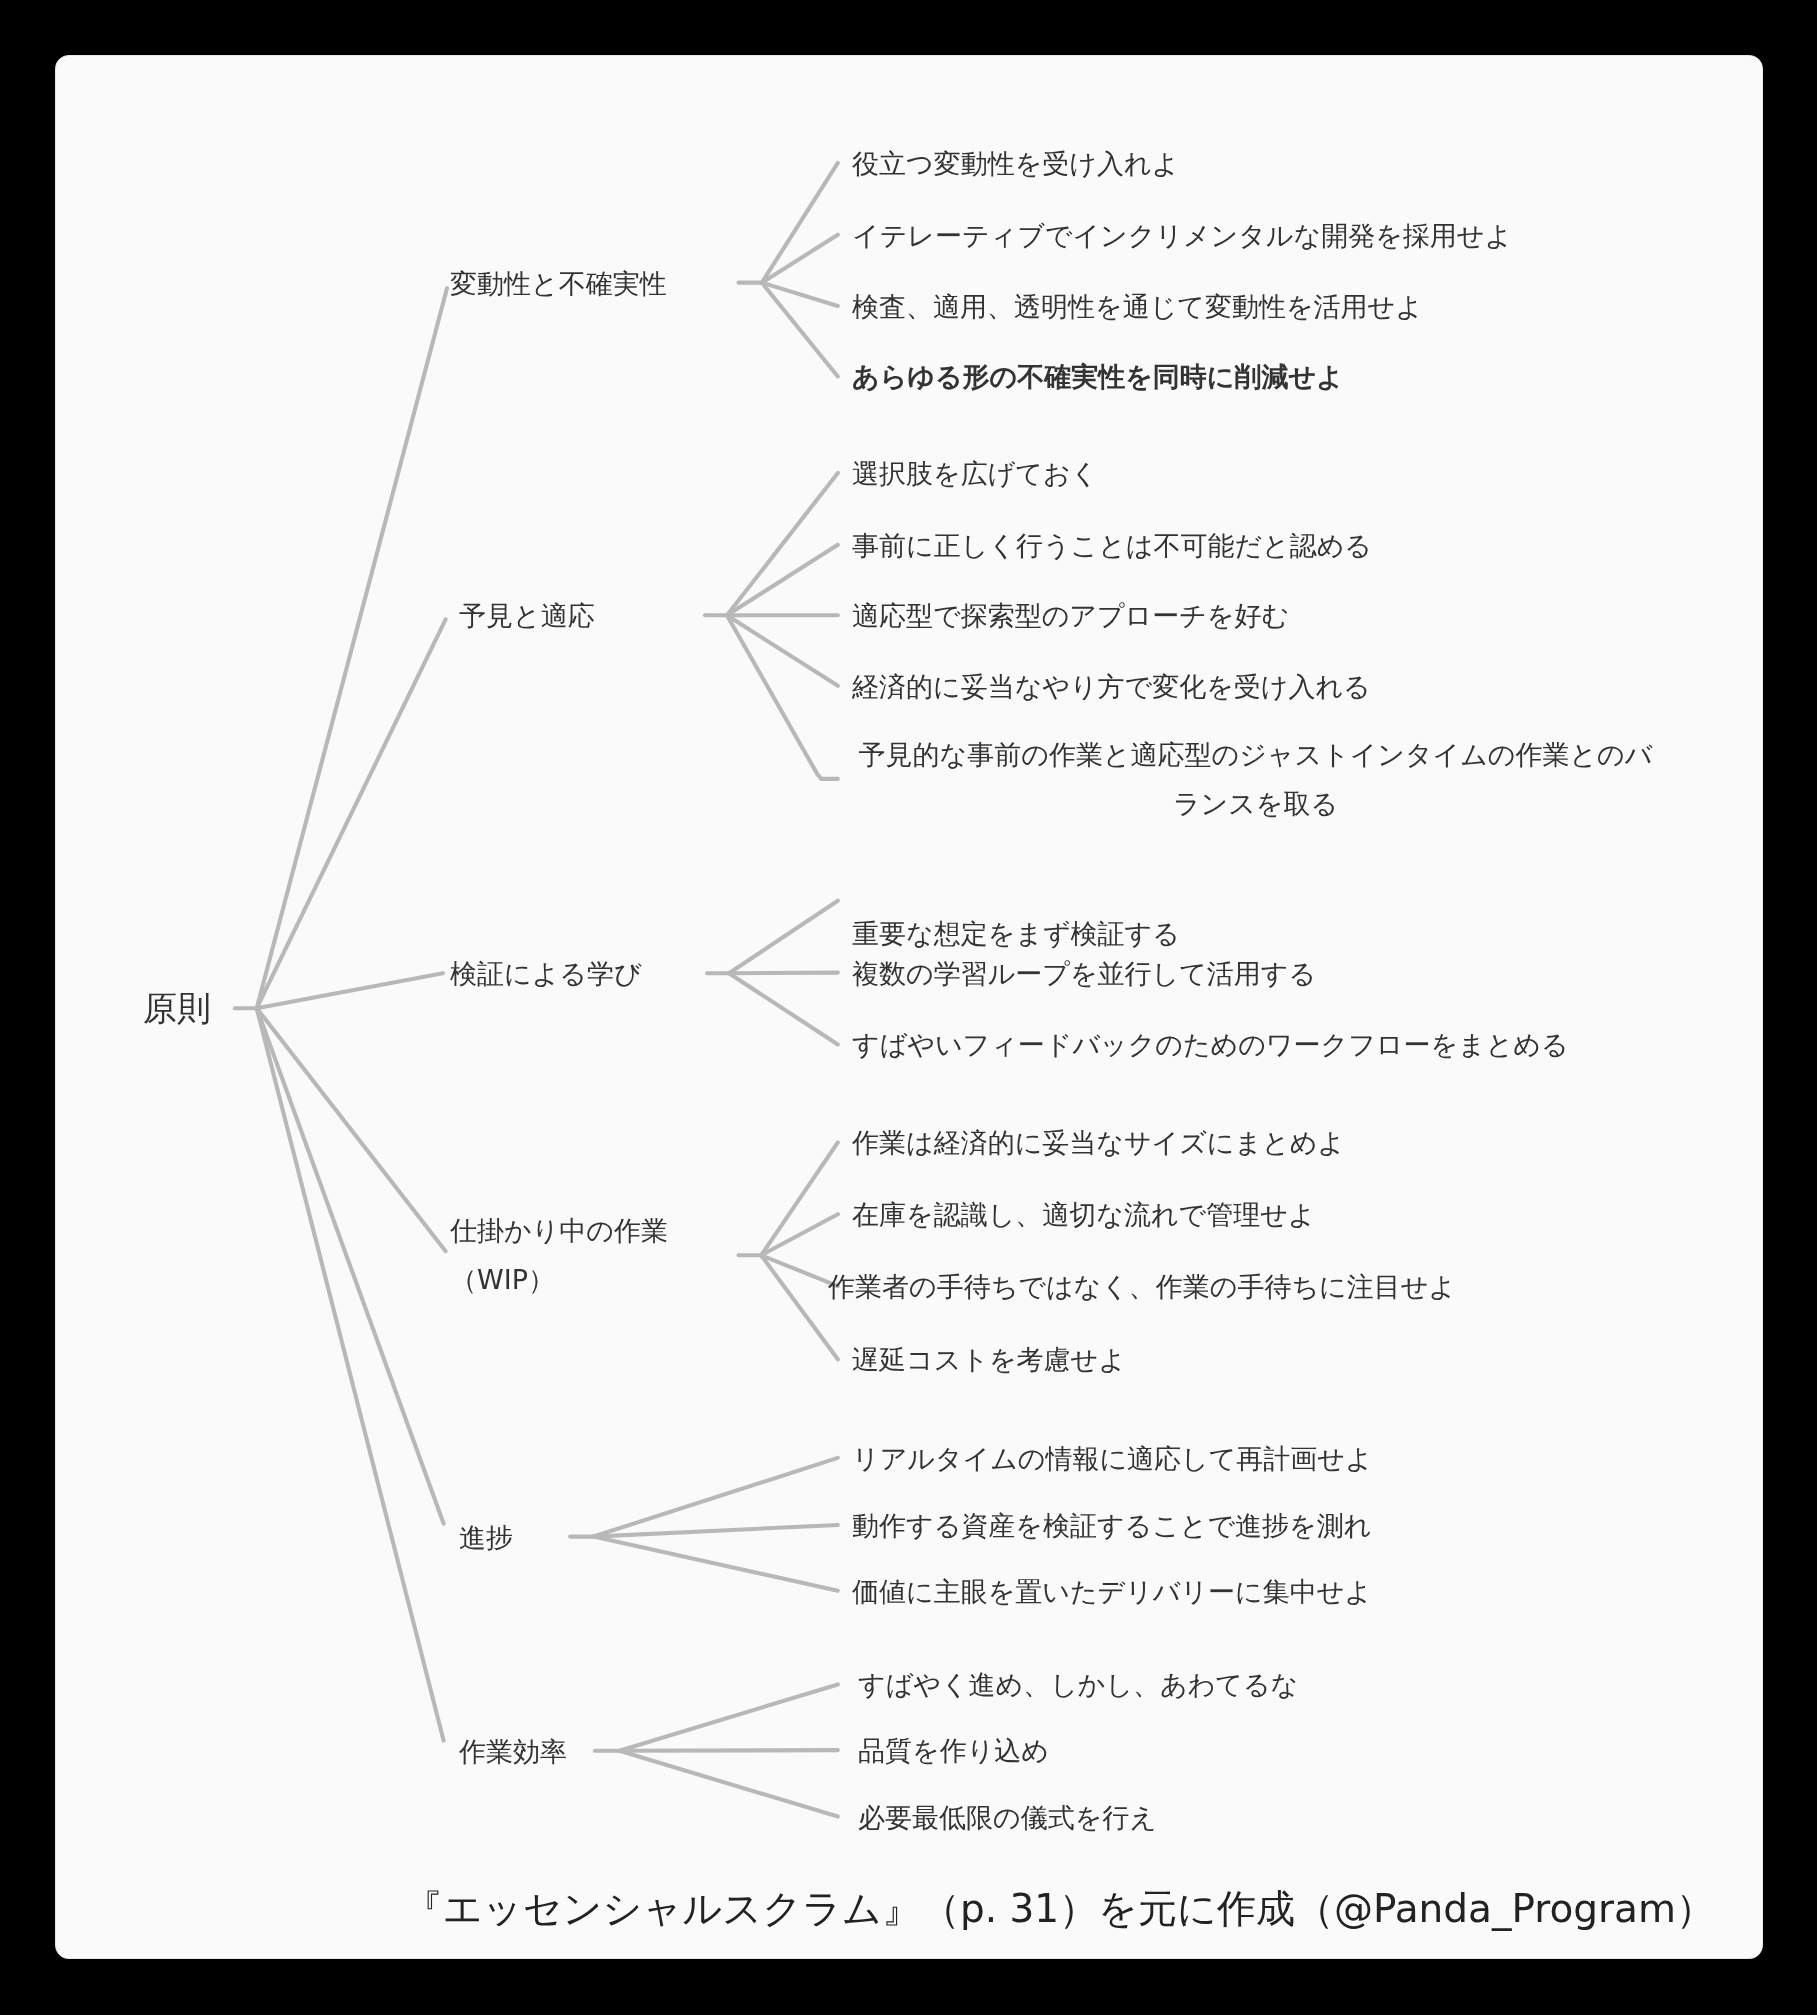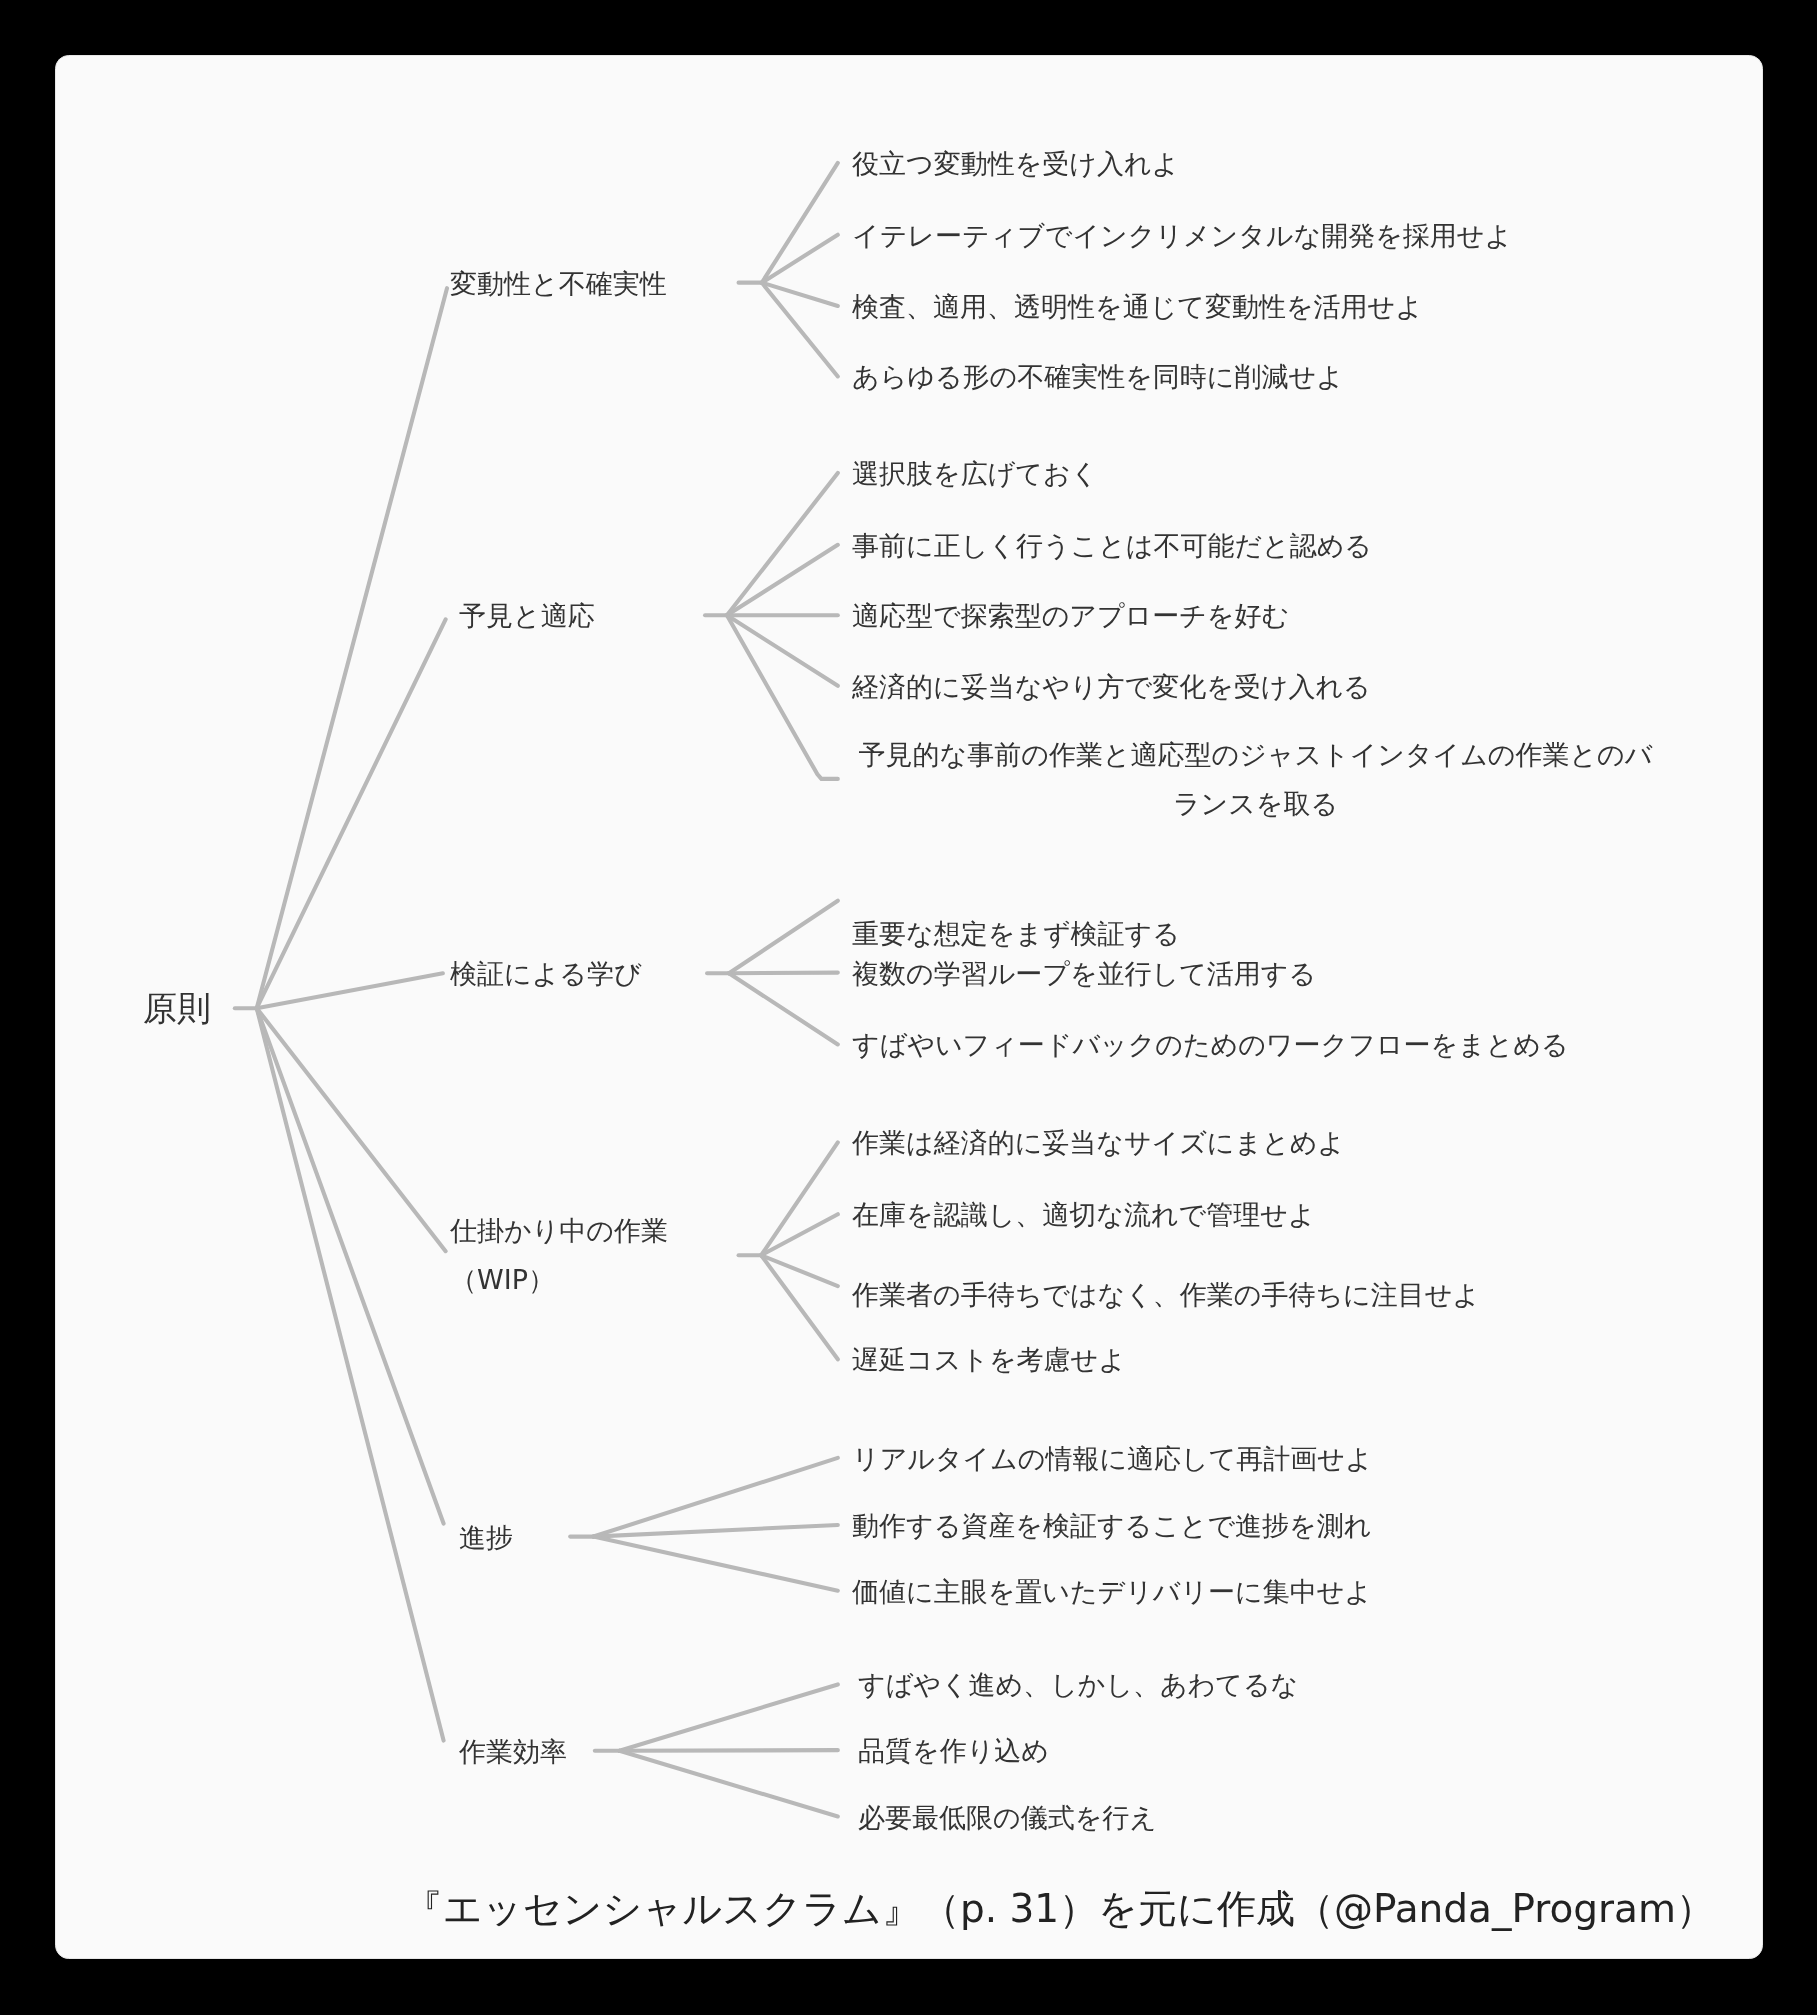--- a/index.html
+++ b/index.html
@@ -76,41 +76,41 @@
   <line x1="905" y1="2558" x2="1224" y2="2557"></line>
   <line x1="905" y1="2558" x2="1224" y2="2654"></line>
 </svg>
 
 <div class="node root" style="left:143px; top:1008px;">原則</div>
 
 <div class="node" style="left:450px; top:283px;">変動性と不確実性</div>
 <div class="node" style="left:852px; top:163px;">役立つ変動性を受け入れよ</div>
 <div class="node" style="left:852px; top:235px;">イテレーティブでインクリメンタルな開発を採用せよ</div>
 <div class="node" style="left:852px; top:306px;">検査、適用、透明性を通じて変動性を活用せよ</div>
-<div class="node" style="left:852px; top:376px;">あらゆる形の不確実性を同時に削減せよ</div>
+<div class="node" style="left:852px; top:376px;font-weight:bold;">あらゆる形の不確実性を同時に削減せよ</div>
 
 <div class="node" style="left:459px; top:615px;">予見と適応</div>
 <div class="node" style="left:852px; top:473px;">選択肢を広げておく</div>
 <div class="node" style="left:852px; top:545px;">事前に正しく行うことは不可能だと認める</div>
 <div class="node" style="left:852px; top:615px;">適応型で探索型のアプローチを好む</div>
 <div class="node" style="left:852px; top:686px;">経済的に妥当なやり方で変化を受け入れる</div>
 <div class="node wrap" style="left:845px; top:779px; width:821px;">予見的な事前の作業と適応型のジャストインタイムの作業とのバランスを取る</div>
 
 <div class="node" style="left:450px; top:973px;">検証による学び</div>
 <div class="node" style="left:852px; top:901px;margin-top:32px;">重要な想定をまず検証する</div>
 <div class="node" style="left:852px; top:973px;">複数の学習ループを並行して活用する</div>
 <div class="node" style="left:852px; top:1044px;">すばやいフィードバックのためのワークフローをまとめる</div>
 
 <div class="node" style="left:450px; top:1255px;">
   <div>仕掛かり中の作業</div>
   <div>（WIP）</div>
 </div>
 <div class="node" style="left:852px; top:1142px;">作業は経済的に妥当なサイズにまとめよ</div>
 <div class="node" style="left:852px; top:1214px;">在庫を認識し、適切な流れで管理せよ</div>
-<div class="node" style="left:852px; top:1286px;margin-top:8px;">作業者の手待ちではなく、作業の手待ちに注目せよ</div>
+<div class="node" style="left:828px; top:1286px;">作業者の手待ちではなく、作業の手待ちに注目せよ</div>
 <div class="node" style="left:852px; top:1359px;">遅延コストを考慮せよ</div>
 
 <div class="node" style="left:459px; top:1537px;">進捗</div>
 <div class="node" style="left:852px; top:1458px;">リアルタイムの情報に適応して再計画せよ</div>
 <div class="node" style="left:852px; top:1525px;">動作する資産を検証することで進捗を測れ</div>
 <div class="node" style="left:852px; top:1591px;">価値に主眼を置いたデリバリーに集中せよ</div>
 
 <div class="node" style="left:459px; top:1751px;">作業効率</div>
 <div class="node" style="left:858px; top:1684px;">すばやく進め、しかし、あわてるな</div>
 <div class="node" style="left:858px; top:1750px;">品質を作り込め</div>

